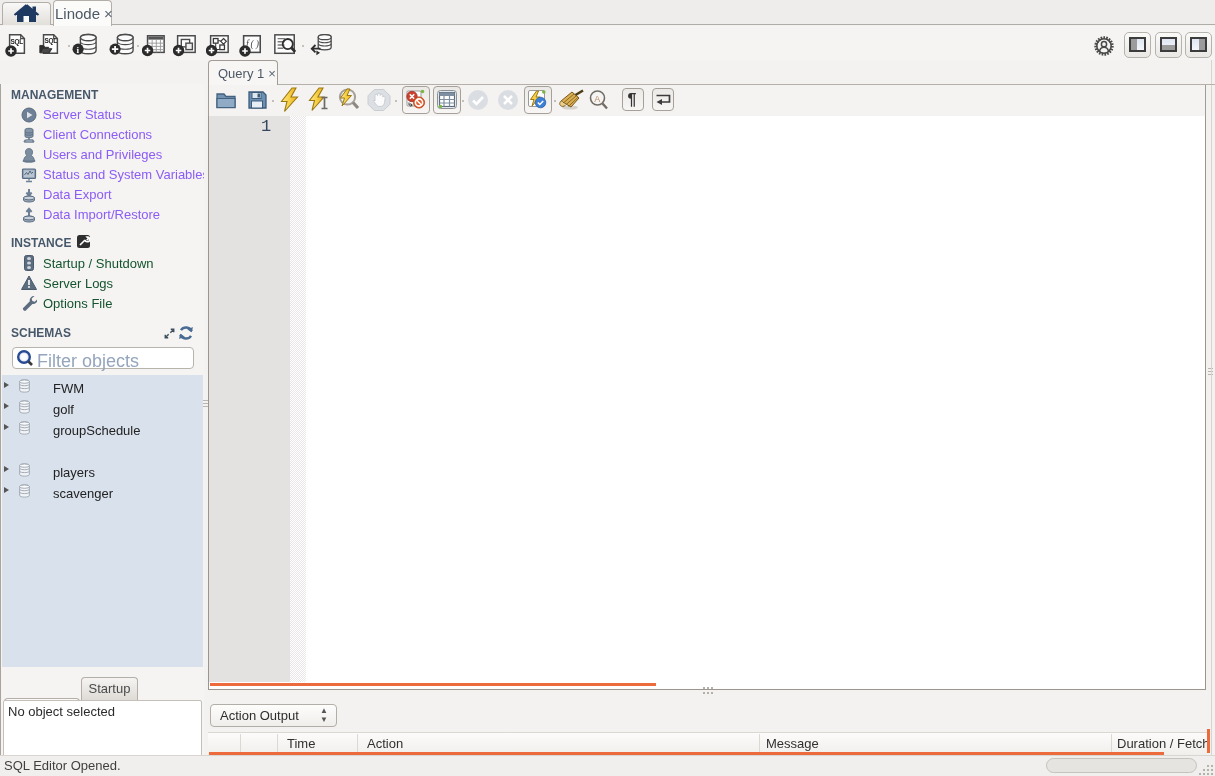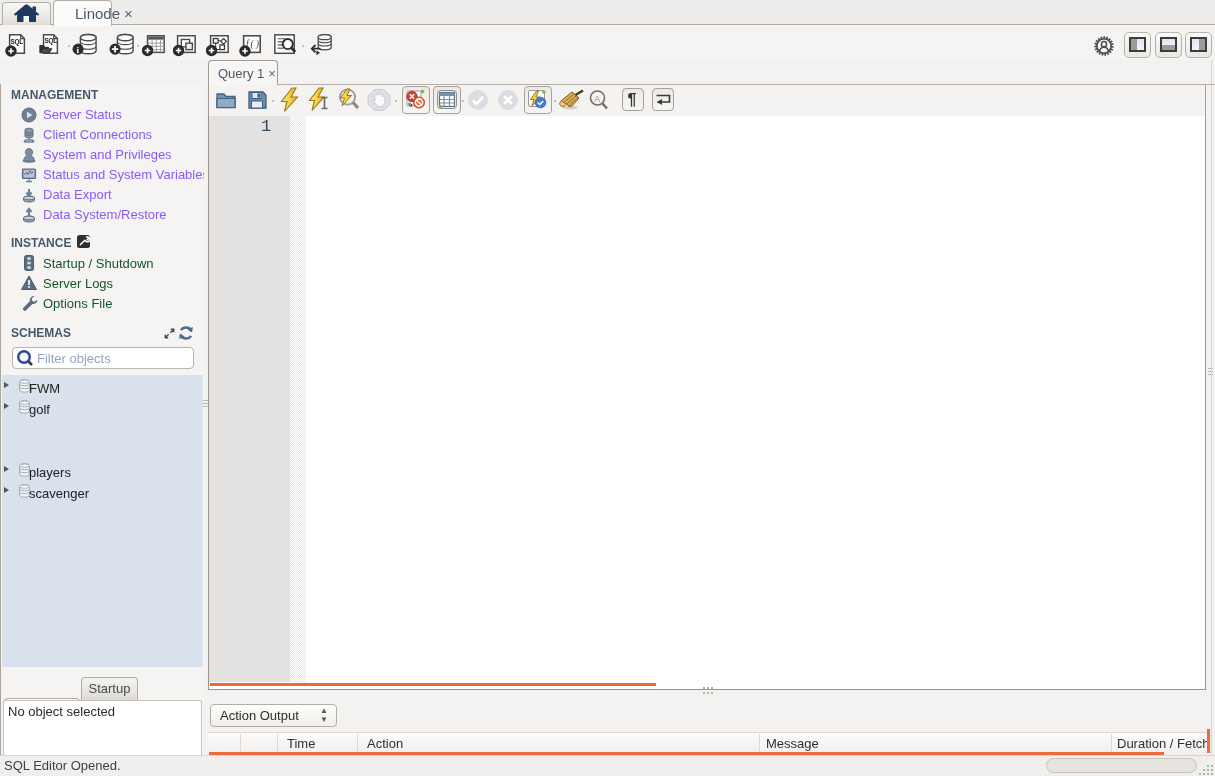--- a/index.html
+++ b/index.html
@@ -3,21 +3,21 @@
 <meta charset="utf-8">
 <style>
 * { margin:0; padding:0; box-sizing:border-box; }
 html,body { width:1215px; height:776px; overflow:hidden; }
 body { font-family:"Liberation Sans", sans-serif; background:#f3f2f0; position:relative; }
 .abs { position:absolute; }
 
 
 #tabbar { left:0; top:0; width:1215px; height:25px; background:#efedeb; border-bottom:1px solid #b0aca7; }
 #hometab { left:2px; top:2px; width:49px; height:23px; background:linear-gradient(#f9f8f7,#e2dfda); border:1px solid #b3afa8; border-bottom:none; border-radius:4px 4px 0 0; }
-#linodetab { left:53px; top:0px; width:59px; height:26px; background:#fbfbfa; border:1px solid #b3afa8; border-bottom:none; border-radius:4px 4px 0 0; color:#4c5866; font-size:15px; line-height:26px; padding-left:21px; }
+#linodetab { left:53px; top:0px; width:59px; height:26px; background:#fbfbfa; border:1px solid #b3afa8; border-bottom:none; border-radius:4px 4px 0 0; color:#4c5866; font-size:15px; line-height:26px; padding-left:1px; }
 #linodetab .x { color:#5a6575; font-size:15px; margin-left:4px; }
 
 
 #maintb { left:0; top:26px; width:1215px; height:34px; background:#f5f4f2; }
 .mt-ic { position:absolute; top:7px; }
 
 
 .panelbtn { position:absolute; top:6px; width:27px; height:26px; border:1px solid #b6b2ac; border-radius:5px; background:linear-gradient(#fafaf9,#eae8e5); }
 .panelbtn .scr { position:absolute; left:4px; top:4px; width:17px; height:15px; border:2px solid #3c3c3c; background:linear-gradient(#dfe6f2,#f3f6fb); }
 .panelbtn .fill { position:absolute; background:#9b9b9b; }
@@ -26,21 +26,21 @@
 #sidebar { left:0; top:60px; width:204px; height:695px; background:#f5f4f2; border-left:1px solid #aaa49d; overflow:hidden;margin-top:24px; }
 #sidebar .hdr { position:absolute; left:10px; font-size:12px; font-weight:bold; color:#47586b; }
 .sitem { position:absolute; left:42px; font-size:13px; color:#8b5cf6; white-space:nowrap; }
 .sitem.dis { color:#14532d; }
 .sic { position:absolute; left:20px; width:16px; height:16px; }
 
 #schemabg { left:1px; top:291px; width:201px; height:292px; background:#d9e1ec; }
 #filterbox { left:11px; top:263px; width:182px; height:22px; background:#fff; border:1px solid #b7b3ad; border-radius:4px; }
 .schrow { position:absolute; left:0; width:201px; height:21px; }
 .schrow .tri { position:absolute; left:3px; top:4px; width:0; height:0; border-left:5px solid #555; border-top:3.5px solid transparent; border-bottom:3.5px solid transparent; }
-.schrow .txt { position:absolute; left:28px; top:3px; font-size:13px; color:#222; }
+.schrow .txt { position:absolute; left:52px; top:3px; font-size:13px; color:#222; }
 
 
 #oitab { left:3px; top:614px; width:76px; height:26px; background:linear-gradient(#fbfaf9,#f3f1ef); border:1px solid #b3afa8; border-bottom:none; border-radius:4px 4px 0 0; font-size:17px; color:#333; text-align:center; line-height:26px; }
 #sesstab { left:80px; top:593px; width:57px; height:23px; background:linear-gradient(#f5f4f2,#dedbd6); border:1px solid #b3afa8; border-bottom:none; border-radius:4px 4px 0 0; font-size:13px; color:#4a4a4a; text-align:center; line-height:22px; }
 #oibox { left:2px; top:616px; width:199px; height:77px; background:#fff; border:1px solid #c4c0ba; border-radius:2px; font-size:13px; color:#2b2b2b; padding:3px 4px; }
 
 
 #statusbar { left:0; top:755px; width:1215px; height:39px; background:#f1efed; border-top:1px solid #d9d5d0; font-size:13px; color:#3f3f3f; padding:2px 0 0 4px; }
 #sbpill { left:1046px; top:758px; width:151px; height:15px; border:1px solid #c6c2bc; border-radius:8px; background:#e6e4e1; }
 
@@ -206,24 +206,24 @@
       <path d="M2.5 11 c0-1.2 2.5-2 5.5-2 s5.5 .8 5.5 2 v2 c0 1.2-2.5 2-5.5 2 s-5.5-.8-5.5-2 z" fill="#9aa8b8" stroke="#5d6f83"></path>
       <ellipse cx="8" cy="11" rx="5.5" ry="1.9" fill="#c6cfda" stroke="#5d6f83"></ellipse>
     </svg>
   <svg class="sic" style="top:123px;" viewBox="0 0 16 16">
       <path d="M8 9 V2.6 M5.4 5 L8 1.9 L10.6 5" stroke="#6e8096" stroke-width="2" fill="none"></path>
       <path d="M2.5 11 c0-1.2 2.5-2 5.5-2 s5.5 .8 5.5 2 v2 c0 1.2-2.5 2-5.5 2 s-5.5-.8-5.5-2 z" fill="#9aa8b8" stroke="#5d6f83"></path>
       <ellipse cx="8" cy="11" rx="5.5" ry="1.9" fill="#c6cfda" stroke="#5d6f83"></ellipse>
     </svg>
   <div class="sitem" style="top:23px;">Server Status</div>
   <div class="sitem" style="top:43px;">Client Connections</div>
-  <div class="sitem" style="top:63px;">System and Privileges</div>
+  <div class="sitem" style="top:63px;">Users and Privileges</div>
   <div class="sitem" style="top:83px;">Status and System Variables</div>
   <div class="sitem" style="top:103px;">Data Export</div>
-  <div class="sitem" style="top:123px;">Data System/Restore</div>
+  <div class="sitem" style="top:123px;">Data Import/Restore</div>
   <div class="hdr" style="top:152px;">INSTANCE</div>
   <svg class="abs" style="left:76px;top:151px;width:13px;height:13px;" viewBox="0 0 13 13">
       <rect x="0" y="0" width="13" height="13" rx="2.5" fill="#2e2e2e"></rect>
       <path d="M3 10 L8 5 M8 5 a2.4 2.4 0 1 0 2 -3 l1.5 1.5 l-1.8 1.8" stroke="#fff" stroke-width="1.6" fill="none"></path>
     </svg>
   <svg class="sic" style="top:171px;" viewBox="0 0 16 16">
       <rect x="3.5" y="0.5" width="9" height="15" rx="2" fill="#5d6d80" stroke="#4b5a6c"></rect>
       <ellipse cx="8" cy="3.6" rx="2" ry="1.5" fill="#cfd5db"></ellipse>
       <ellipse cx="8" cy="8" rx="2" ry="1.5" fill="#cfd5db"></ellipse>
       <ellipse cx="8" cy="12.4" rx="2" ry="1.5" fill="#cfd5db"></ellipse>
@@ -247,40 +247,49 @@
       <path d="M12.6 5.2 a6 6 0 0 0 -10.6 -1 M1.4 8.8 a6 6 0 0 0 10.6 1" fill="none" stroke="#4a6b94" stroke-width="2.4"></path>
       <path d="M13.9 1 L12.9 6.2 L8.4 3.6 z M0.1 13 L1.1 7.8 L5.6 10.4 z" fill="#4a6b94"></path>
     </svg>
 
   <div class="abs" id="filterbox">
     <svg style="position:absolute;left:3px;top:1px;width:18px;height:18px;" viewBox="0 0 18 18">
         <circle cx="8" cy="8" r="5.8" fill="#e8edf5" stroke="#274a94" stroke-width="2.4"></circle>
         <circle cx="8" cy="8" r="3.2" fill="#fafcff"></circle>
         <path d="M12.5 12.5 l3.5 3.5" stroke="#3a3a3a" stroke-width="2.6"></path>
       </svg>
-    <span style="position:absolute;left:24px;top:3px;font-size:13px;color:#94a5bd;">Filter objects</span>
+    <span style="position:absolute;left:24px;top:3px;font-size:18px;color:#94a5bd;">Filter objects</span>
   </div>
   <div class="abs" id="schemabg"></div>
   <div class="schrow" style="top:294px;">
       <div class="tri"></div>
       <svg style="position:absolute;left:17px;top:1px;width:13px;height:14px;" viewBox="0 0 13 16">
         <path d="M1 3 c0-1.3 2.5-2 5.5-2 s5.5 .7 5.5 2 v10 c0 1.3-2.5 2-5.5 2 s-5.5-.7-5.5-2 z" fill="#f2f4f7" stroke="#97a0ac" stroke-width="1"></path>
         <ellipse cx="6.5" cy="3" rx="5.5" ry="1.9" fill="#fafbfc" stroke="#97a0ac" stroke-width="1"></ellipse>
         <path d="M1 6.3 c1.2 1 3.1 1.4 5.5 1.4 s4.3-.4 5.5-1.4 M1 9.6 c1.2 1 3.1 1.4 5.5 1.4 s4.3-.4 5.5-1.4" fill="none" stroke="#97a0ac" stroke-width="1"></path>
       </svg>
       <div class="txt">FWM</div>
     </div>
   <div class="schrow" style="top:315px;">
       <div class="tri"></div>
       <svg style="position:absolute;left:17px;top:1px;width:13px;height:14px;" viewBox="0 0 13 16">
         <path d="M1 3 c0-1.3 2.5-2 5.5-2 s5.5 .7 5.5 2 v10 c0 1.3-2.5 2-5.5 2 s-5.5-.7-5.5-2 z" fill="#f2f4f7" stroke="#97a0ac" stroke-width="1"></path>
         <ellipse cx="6.5" cy="3" rx="5.5" ry="1.9" fill="#fafbfc" stroke="#97a0ac" stroke-width="1"></ellipse>
         <path d="M1 6.3 c1.2 1 3.1 1.4 5.5 1.4 s4.3-.4 5.5-1.4 M1 9.6 c1.2 1 3.1 1.4 5.5 1.4 s4.3-.4 5.5-1.4" fill="none" stroke="#97a0ac" stroke-width="1"></path>
       </svg>
       <div class="txt">golf</div>
+    </div>
+  <div class="schrow" style="top:336px;">
+      <div class="tri"></div>
+      <svg style="position:absolute;left:17px;top:1px;width:13px;height:14px;" viewBox="0 0 13 16">
+        <path d="M1 3 c0-1.3 2.5-2 5.5-2 s5.5 .7 5.5 2 v10 c0 1.3-2.5 2-5.5 2 s-5.5-.7-5.5-2 z" fill="#f2f4f7" stroke="#97a0ac" stroke-width="1"></path>
+        <ellipse cx="6.5" cy="3" rx="5.5" ry="1.9" fill="#fafbfc" stroke="#97a0ac" stroke-width="1"></ellipse>
+        <path d="M1 6.3 c1.2 1 3.1 1.4 5.5 1.4 s4.3-.4 5.5-1.4 M1 9.6 c1.2 1 3.1 1.4 5.5 1.4 s4.3-.4 5.5-1.4" fill="none" stroke="#97a0ac" stroke-width="1"></path>
+      </svg>
+      <div class="txt">groupSchedule</div>
     </div>
   <div class="schrow" style="top:378px;">
       <div class="tri"></div>
       <svg style="position:absolute;left:17px;top:1px;width:13px;height:14px;" viewBox="0 0 13 16">
         <path d="M1 3 c0-1.3 2.5-2 5.5-2 s5.5 .7 5.5 2 v10 c0 1.3-2.5 2-5.5 2 s-5.5-.7-5.5-2 z" fill="#f2f4f7" stroke="#97a0ac" stroke-width="1"></path>
         <ellipse cx="6.5" cy="3" rx="5.5" ry="1.9" fill="#fafbfc" stroke="#97a0ac" stroke-width="1"></ellipse>
         <path d="M1 6.3 c1.2 1 3.1 1.4 5.5 1.4 s4.3-.4 5.5-1.4 M1 9.6 c1.2 1 3.1 1.4 5.5 1.4 s4.3-.4 5.5-1.4" fill="none" stroke="#97a0ac" stroke-width="1"></path>
       </svg>
       <div class="txt">players</div>
     </div>

